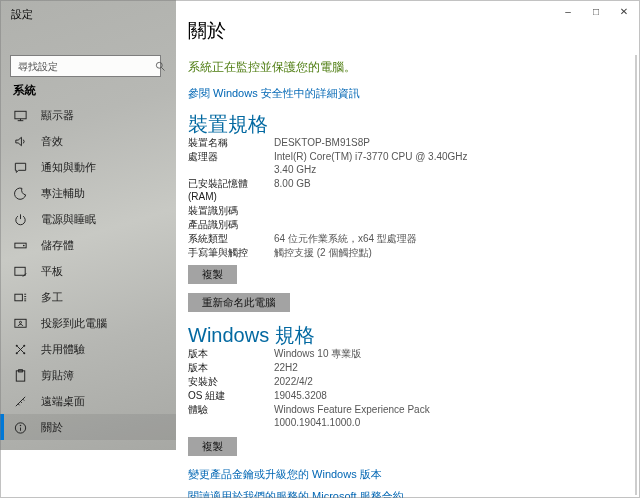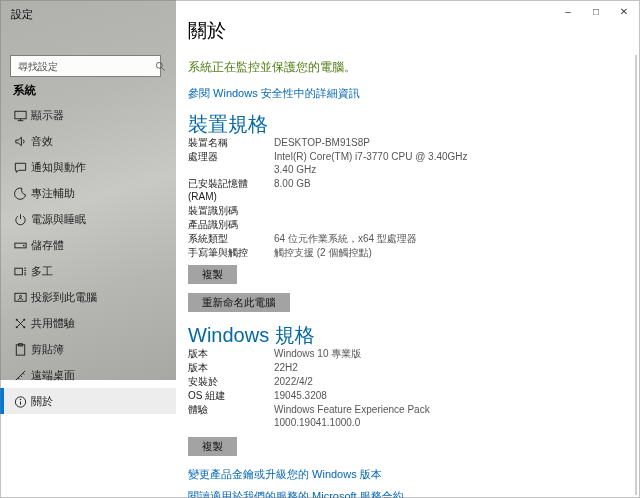--- a/index.html
+++ b/index.html
@@ -1,31 +1,31 @@
 <!DOCTYPE html>
 <html><head>
 <meta charset="utf-8">
 <style>
   * { margin:0; padding:0; box-sizing:border-box; }
   html,body { width:640px; height:498px; overflow:hidden; }
   body { font-family:"Liberation Sans","DejaVu Sans",sans-serif; color:#1b1b1b; background:#fff; position:relative; }
   .window-frame { position:absolute; inset:0; box-shadow: inset 0 0 0 1px rgba(120,120,120,.45); pointer-events:none; z-index:50; }
 
   
-  .sidebar { position:absolute; left:0; top:0; width:176px; height:380px;
+  .sidebar { position:absolute; left:0; top:0; width:176px; height:450px;
     background:linear-gradient(163deg,#b0b1ad 0%,#b7b8b4 28%,#c8c9c4 52%,#b6b7b3 74%,#a7a8a4 100%); }
   .titlebar-title { position:absolute; left:11px; top:7px; font-size:11px; color:#000; }
   .home-row { position:absolute; left:0; top:29px; width:176px; height:24px; display:flex; align-items:center; padding-left:13px; gap:13px; font-size:11.5px; cursor:default; }
   .searchbox { position:absolute; left:10px; top:55px; width:151px; height:22px; background:#fcfcfb; border:1px solid #7e7e7e; display:flex; align-items:center; }
   .searchbox input { flex:1; border:none; outline:none; background:transparent; font-family:inherit; font-size:10px; padding:0 4px 0 7px; color:#222; }
   .searchbox input::placeholder { color:#4f4f4f; opacity:1; }
   .searchbox .mag { flex:none; margin-right:5px; display:flex; }
   .sys-header { position:absolute; left:13px; top:83px; font-size:11.5px; font-weight:bold; color:#000; }
   .nav { position:absolute; left:0; top:102px; width:176px; }
-  .nav-item { height:26px; display:flex; align-items:center; padding-left:13px; gap:3px; font-size:11px; position:relative; cursor:default; }
+  .nav-item { height:26px; display:flex; align-items:center; padding-left:13px; gap:13px; font-size:11px; position:relative; cursor:default; }
   .nav-item.sel { background:rgba(0,0,0,.07); }
   .accent { position:absolute; left:0; top:0; width:4px; height:100%; background:#0078d7; }
   .icn { display:block; }
 
   
   .main { position:absolute; left:176px; top:0; width:464px; height:498px; background:#fff; }
   .content { position:absolute; left:12px; top:20px; width:322px; }
   h1.page-title { font-size:19px; font-weight:400; color:#000; line-height:22px; margin-bottom:18px; }
   .intro { font-size:12px; line-height:14px; margin-bottom:9px; color:#4d7c0f; }
   a.link { color:#0066b4; text-decoration:none; font-size:11px; line-height:13px; display:inline-block; cursor:pointer; }
@@ -104,20 +104,27 @@
     </div>
     <div class="nav-item">
       <svg class="icn" width="15" height="15" viewBox="0 0 16 16">
           <rect x="2" y="5.5" width="12" height="5" fill="none" stroke="#1f1f1f"></rect>
           <circle cx="11.5" cy="8" r="0.9" fill="#1f1f1f"></circle>
         </svg>
       <span>儲存體</span>
     </div>
     <div class="nav-item">
       <svg class="icn" width="15" height="15" viewBox="0 0 16 16">
+          <rect x="2" y="3.5" width="11" height="8.5" fill="none" stroke="#1f1f1f"></rect>
+          <path d="M10.5 13.5 L14 10" stroke="#1f1f1f" fill="none"></path>
+        </svg>
+      <span>平板</span>
+    </div>
+    <div class="nav-item">
+      <svg class="icn" width="15" height="15" viewBox="0 0 16 16">
           <rect x="2" y="4.5" width="8" height="7" fill="none" stroke="#1f1f1f"></rect>
           <path d="M12 4.5 H14 M12 7 H14 M12 9.5 H14 M12 11.5 H14" stroke="#1f1f1f" fill="none"></path>
         </svg>
       <span>多工</span>
     </div>
     <div class="nav-item">
       <svg class="icn" width="15" height="15" viewBox="0 0 16 16">
           <rect x="2" y="3.5" width="12" height="8.5" fill="none" stroke="#1f1f1f"></rect>
           <circle cx="8" cy="6.8" r="1.1" fill="none" stroke="#1f1f1f"></circle>
           <path d="M5.5 10.5 A2.8 2.8 0 0 1 10.5 10.5" fill="none" stroke="#1f1f1f"></path>

